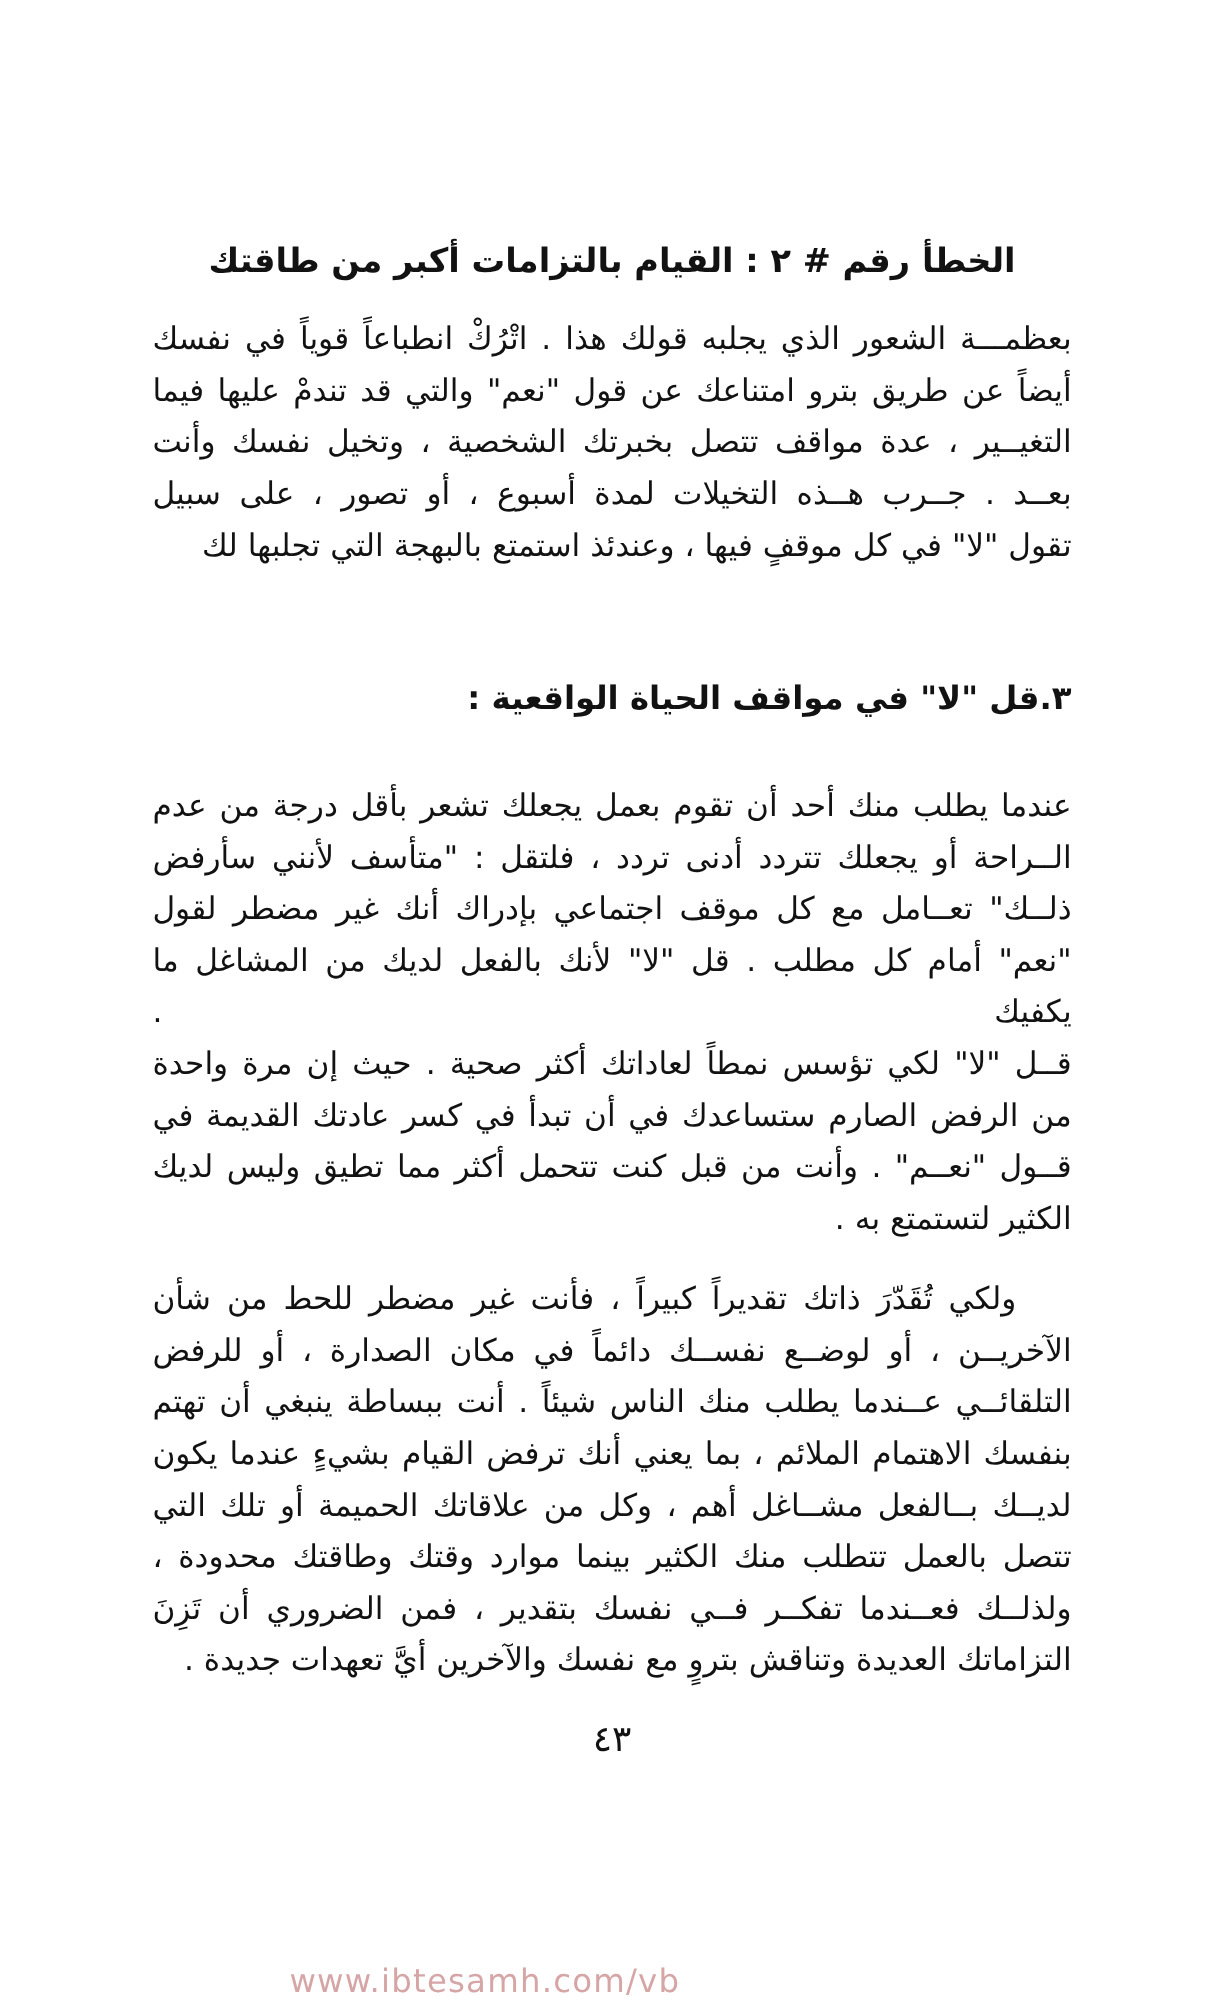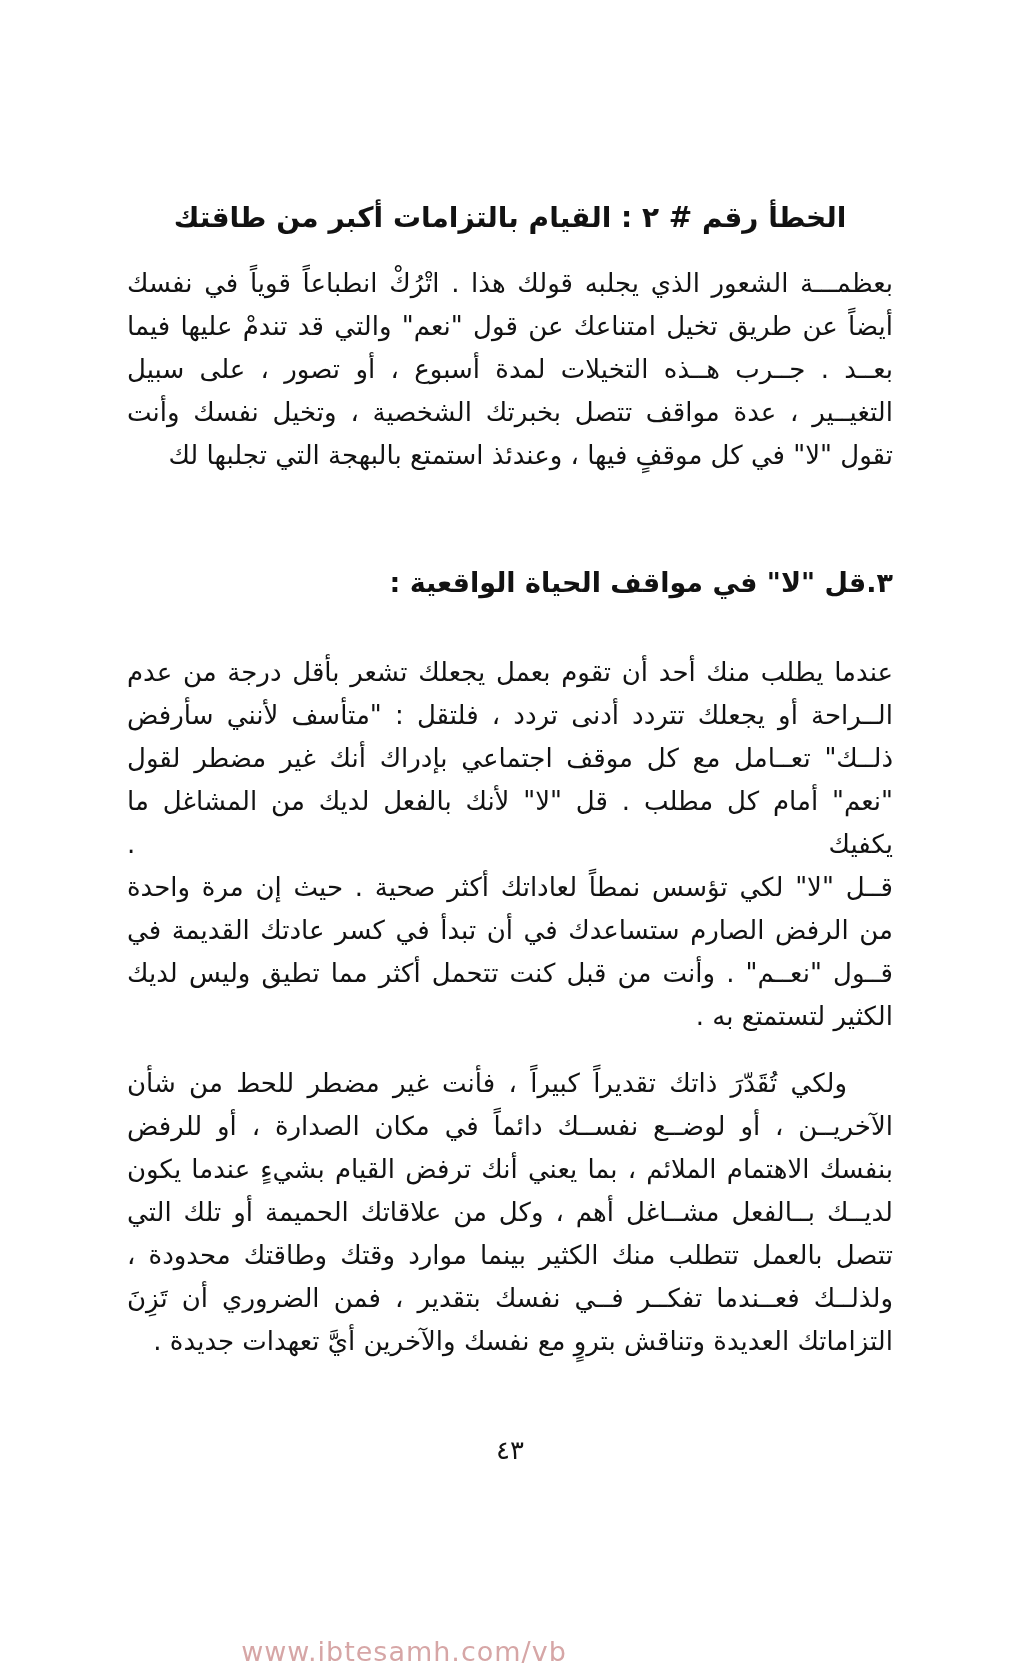--- a/index.html
+++ b/index.html
@@ -48,21 +48,21 @@
   .para .line:last-child {
     text-align-last: right;
   }
   .p1 { top: 262px; }
   .p2 { top: 651px; }
   .p3 { top: 1062px; }
   .p3 .line:first-child { padding-right: 46px; }
   .page-number {
     top: 1430px;
     text-align: center;
-    font-size: 26px;
+    font-size: 30px;
     line-height: 40px;
   }
   .watermark {
     top: 1634px;
     left: 0;
     width: 808px;
     text-align: center;
     direction: ltr;
     font-size: 27px;
     line-height: 36px;
@@ -71,42 +71,43 @@
 </style>
 </head>
 <body style="color: rgb(18, 18, 18); background: rgb(255, 255, 255);">
 
 <div class="page">
 
   <h1 class="block title">الخطأ رقم # ٢ : القيام بالتزامات أكبر من طاقتك</h1>
 
   <div class="block para p1">
       <div class="line">بعظمـــة الشعور الذي يجلبه قولك هذا . اتْرُكْ انطباعاً قوياً في نفسك</div>
-      <div class="line">أيضاً عن طريق تخيل امتناعك عن قول "نعم" والتي قد تندمْ عليها فيما</div>
+      <div class="line">أيضاً عن طريق بترو امتناعك عن قول "نعم" والتي قد تندمْ عليها فيما</div>
+      <div class="line">التغيــير ، عدة مواقف تتصل بخبرتك الشخصية ، وتخيل نفسك وأنت</div>
       <div class="line">بعــد . جــرب هــذه التخيلات لمدة أسبوع ، أو تصور ، على سبيل</div>
-      <div class="line">التغيــير ، عدة مواقف تتصل بخبرتك الشخصية ، وتخيل نفسك وأنت</div>
       <div class="line">تقول "لا" في كل موقفٍ فيها ، وعندئذ استمتع بالبهجة التي تجلبها لك</div>
     </div>
 
   <h2 class="block subheading">٣.قل "لا" في مواقف الحياة الواقعية :</h2>
 
   <div class="block para p2">
       <div class="line">عندما يطلب منك أحد أن تقوم بعمل يجعلك تشعر بأقل درجة من عدم</div>
       <div class="line">الــراحة أو يجعلك تتردد أدنى تردد ، فلتقل : "متأسف لأنني سأرفض</div>
       <div class="line">ذلــك" تعــامل مع كل موقف اجتماعي بإدراك أنك غير مضطر لقول</div>
       <div class="line">"نعم" أمام كل مطلب . قل "لا" لأنك بالفعل لديك من المشاغل ما يكفيك .</div>
       <div class="line">قــل "لا" لكي تؤسس نمطاً لعاداتك أكثر صحية . حيث إن مرة واحدة</div>
       <div class="line">من الرفض الصارم ستساعدك في أن تبدأ في كسر عادتك القديمة في</div>
       <div class="line">قــول "نعــم" . وأنت من قبل كنت تتحمل أكثر مما تطيق وليس لديك</div>
       <div class="line">الكثير لتستمتع به .</div>
     </div>
 
   <div class="block para p3">
       <div class="line">ولكي تُقَدّرَ ذاتك تقديراً كبيراً ، فأنت غير مضطر للحط من شأن</div>
       <div class="line">الآخريــن ، أو لوضــع نفســك دائماً في مكان الصدارة ، أو للرفض</div>
+      <div class="line">التلقائــي عــندما يطلب منك الناس شيئاً . أنت ببساطة ينبغي أن تهتم</div>
       <div class="line">بنفسك الاهتمام الملائم ، بما يعني أنك ترفض القيام بشيءٍ عندما يكون</div>
       <div class="line">لديــك بــالفعل مشــاغل أهم ، وكل من علاقاتك الحميمة أو تلك التي</div>
       <div class="line">تتصل بالعمل تتطلب منك الكثير بينما موارد وقتك وطاقتك محدودة ،</div>
       <div class="line">ولذلــك فعــندما تفكــر فــي نفسك بتقدير ، فمن الضروري أن تَزِنَ</div>
       <div class="line">التزاماتك العديدة وتناقش بتروٍ مع نفسك والآخرين أيَّ تعهدات جديدة .</div>
     </div>
 
   <div class="block page-number">٤٣</div>
 
   <div class="block watermark" style="color: rgb(214, 166, 166);">www.ibtesamh.com/vb</div>

